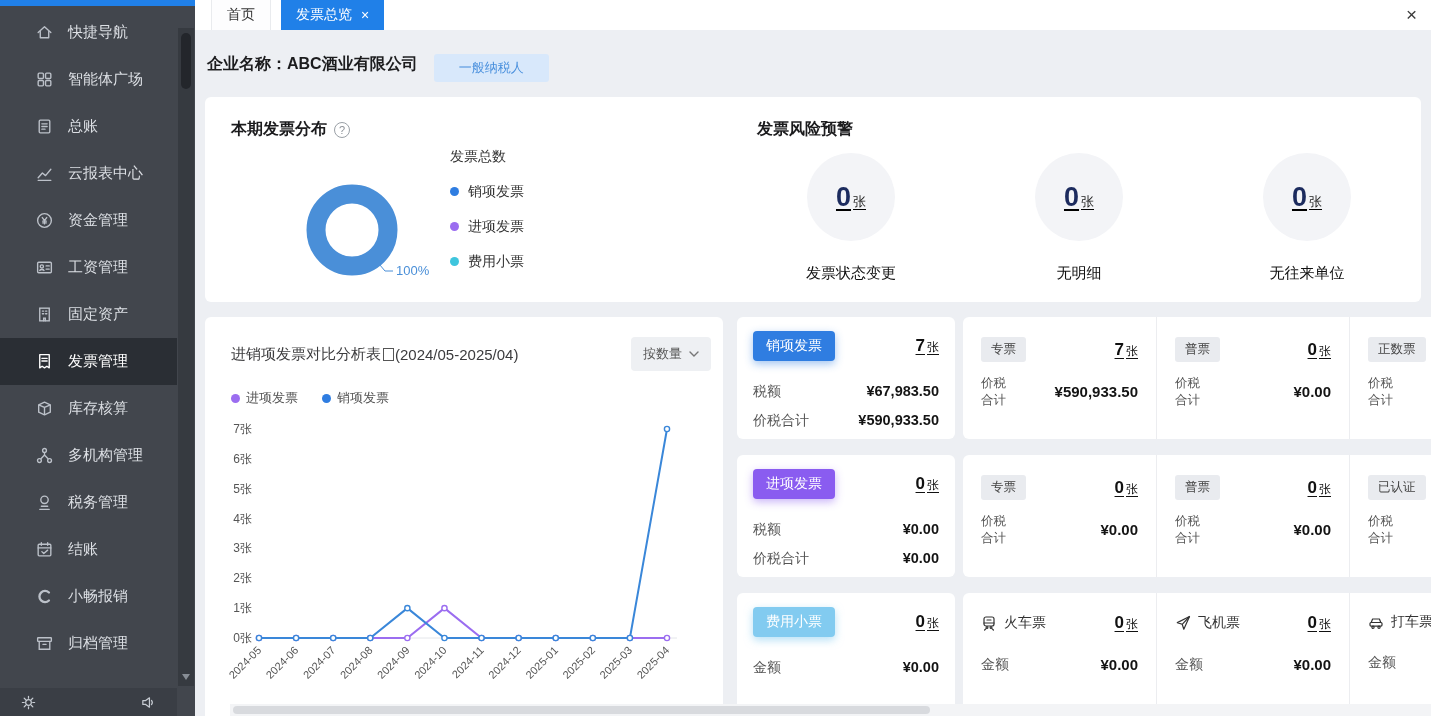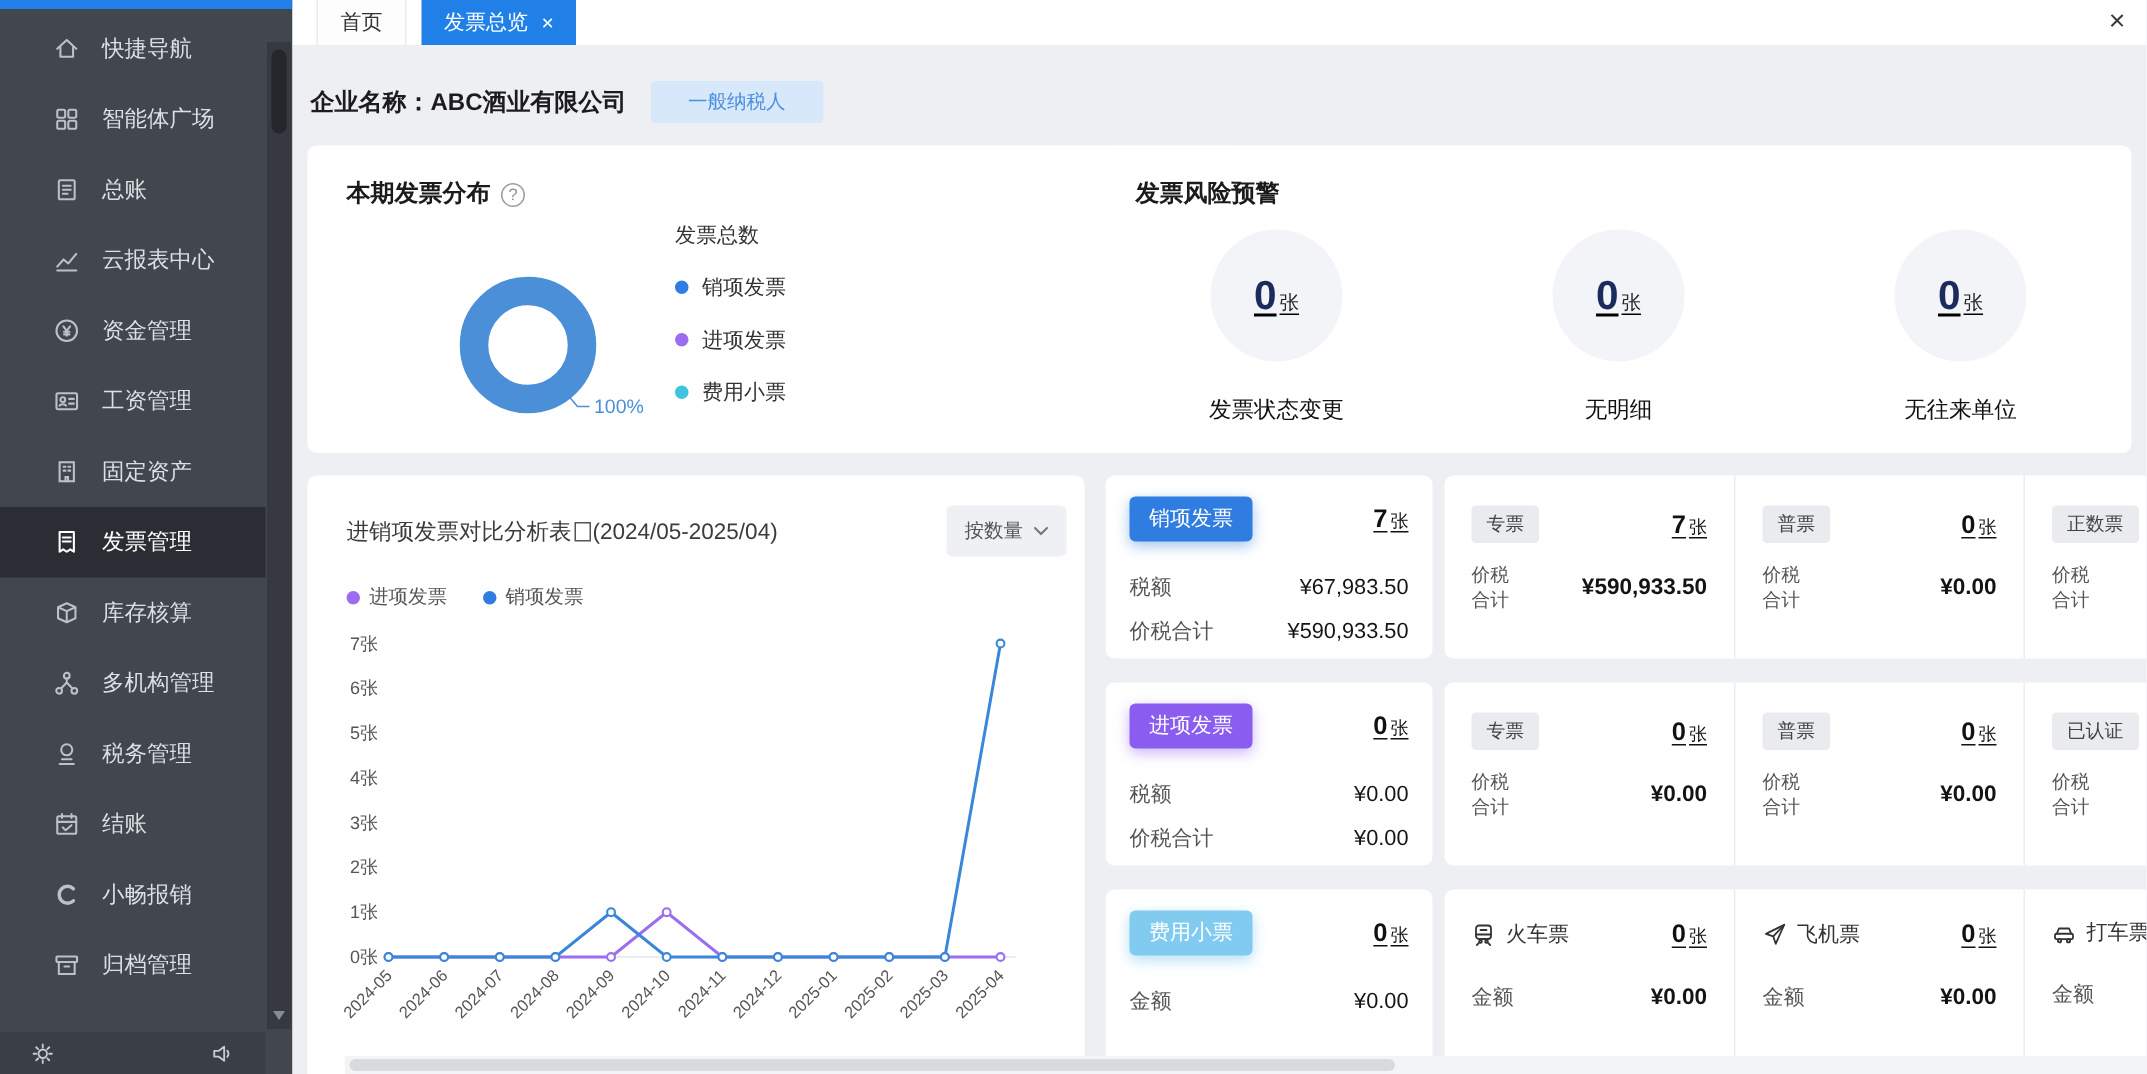--- a/index.html
+++ b/index.html
@@ -24,21 +24,21 @@
   
   .tabbar{position:absolute;left:195px;top:0;width:1236px;height:30px;background:#fff;display:flex;align-items:stretch;padding-left:16px;gap:10px}
   .tab{display:flex;align-items:center;padding:0 15px;font-size:14px;cursor:pointer}
   .tab-home{background:#fdfdfe;color:#333;border:1px solid #e9ebee;border-top:none;border-bottom:none}
   .tab-active{background:#2080e8;color:#fff;gap:9px}
   .tab-x{font-size:14px;line-height:1;cursor:pointer}
   .bar-close{position:absolute;right:14px;top:0;height:30px;display:flex;align-items:center;font-size:19px;color:#3c3c3c;cursor:pointer}
 
   
   .content{position:absolute;left:195px;top:30px;width:1236px;height:686px;background:#edeff3;overflow:hidden}
-  .company-row{position:absolute;left:12px;top:24px;display:flex;align-items:center}
+  .company-row{position:absolute;left:12px;top:24px;display:flex;}
   .company-label,.company-name{font-size:16px;font-weight:bold;color:#1c1c1e}
   .tax-badge{margin-left:16px;background:#d8e8fb;color:#4a90dd;font-size:13px;padding:5px 25px;border-radius:3px}
 
   .card{position:absolute;background:#fff;border-radius:6px}
   .card-title{font-size:16px;font-weight:bold;color:#1b1b1d}
 
   
   .dist-card{left:10px;top:67px;width:622px;height:205px}
   .dist-title{position:absolute;left:26px;top:22px;display:flex;align-items:center;gap:7px}
   .help{width:16px;height:16px;border:1px solid #9aa0a6;border-radius:50%;color:#8d9298;font-size:11px;display:flex;align-items:center;justify-content:center;cursor:pointer}
@@ -82,21 +82,21 @@
   .sum-badge{color:#fff;font-size:14px;padding:6px 13px;border-radius:4px;cursor:pointer}
   .row-0 .sum-badge{background:#2f7de1;box-shadow:0 3px 9px rgba(47,125,225,.45)}
   .row-1 .sum-badge{background:#8a5cf0;box-shadow:0 3px 9px rgba(138,92,240,.45)}
   .row-2 .sum-badge{background:#82cbf0;box-shadow:0 3px 9px rgba(130,203,240,.6)}
   .count-link{display:flex;align-items:baseline;text-decoration:underline;text-underline-offset:3px;color:#111;cursor:pointer}
   .count-num{font-size:17px;font-weight:bold}
   .count-unit{font-size:12px;margin-left:2px}
   .sum-fields{margin-top:22px}
   .sum-field{display:flex;justify-content:space-between;margin-top:11px;font-size:14px;align-items:baseline}
   .sf-label{color:#555}
-  .sf-value{font-weight:normal;color:#141414;font-size:14.5px}
+  .sf-value{font-weight:bold;color:#141414;font-size:14.5px}
   .det-group{width:193px;padding:20px 18px 14px;position:relative}
   .det-group + .det-group{border-left:1px solid #ecedf0}
   .det-head{display:flex;align-items:center;justify-content:space-between}
   .det-badge{background:#e9ebef;color:#444;font-size:12.5px;padding:4px 10px;border-radius:3px}
   .det-name{font-size:14px;color:#333;margin-left:7px;margin-right:auto}
   .det-icon{width:16px;height:16px;color:#333;flex:0 0 16px}
   .det-body{margin-top:13px;display:flex;justify-content:space-between;align-items:center}
   .row-2 .det-body{margin-top:22px}
   .det-label{font-size:12.5px;color:#555;line-height:1.35}
   .row-2 .det-label{font-size:14px}

